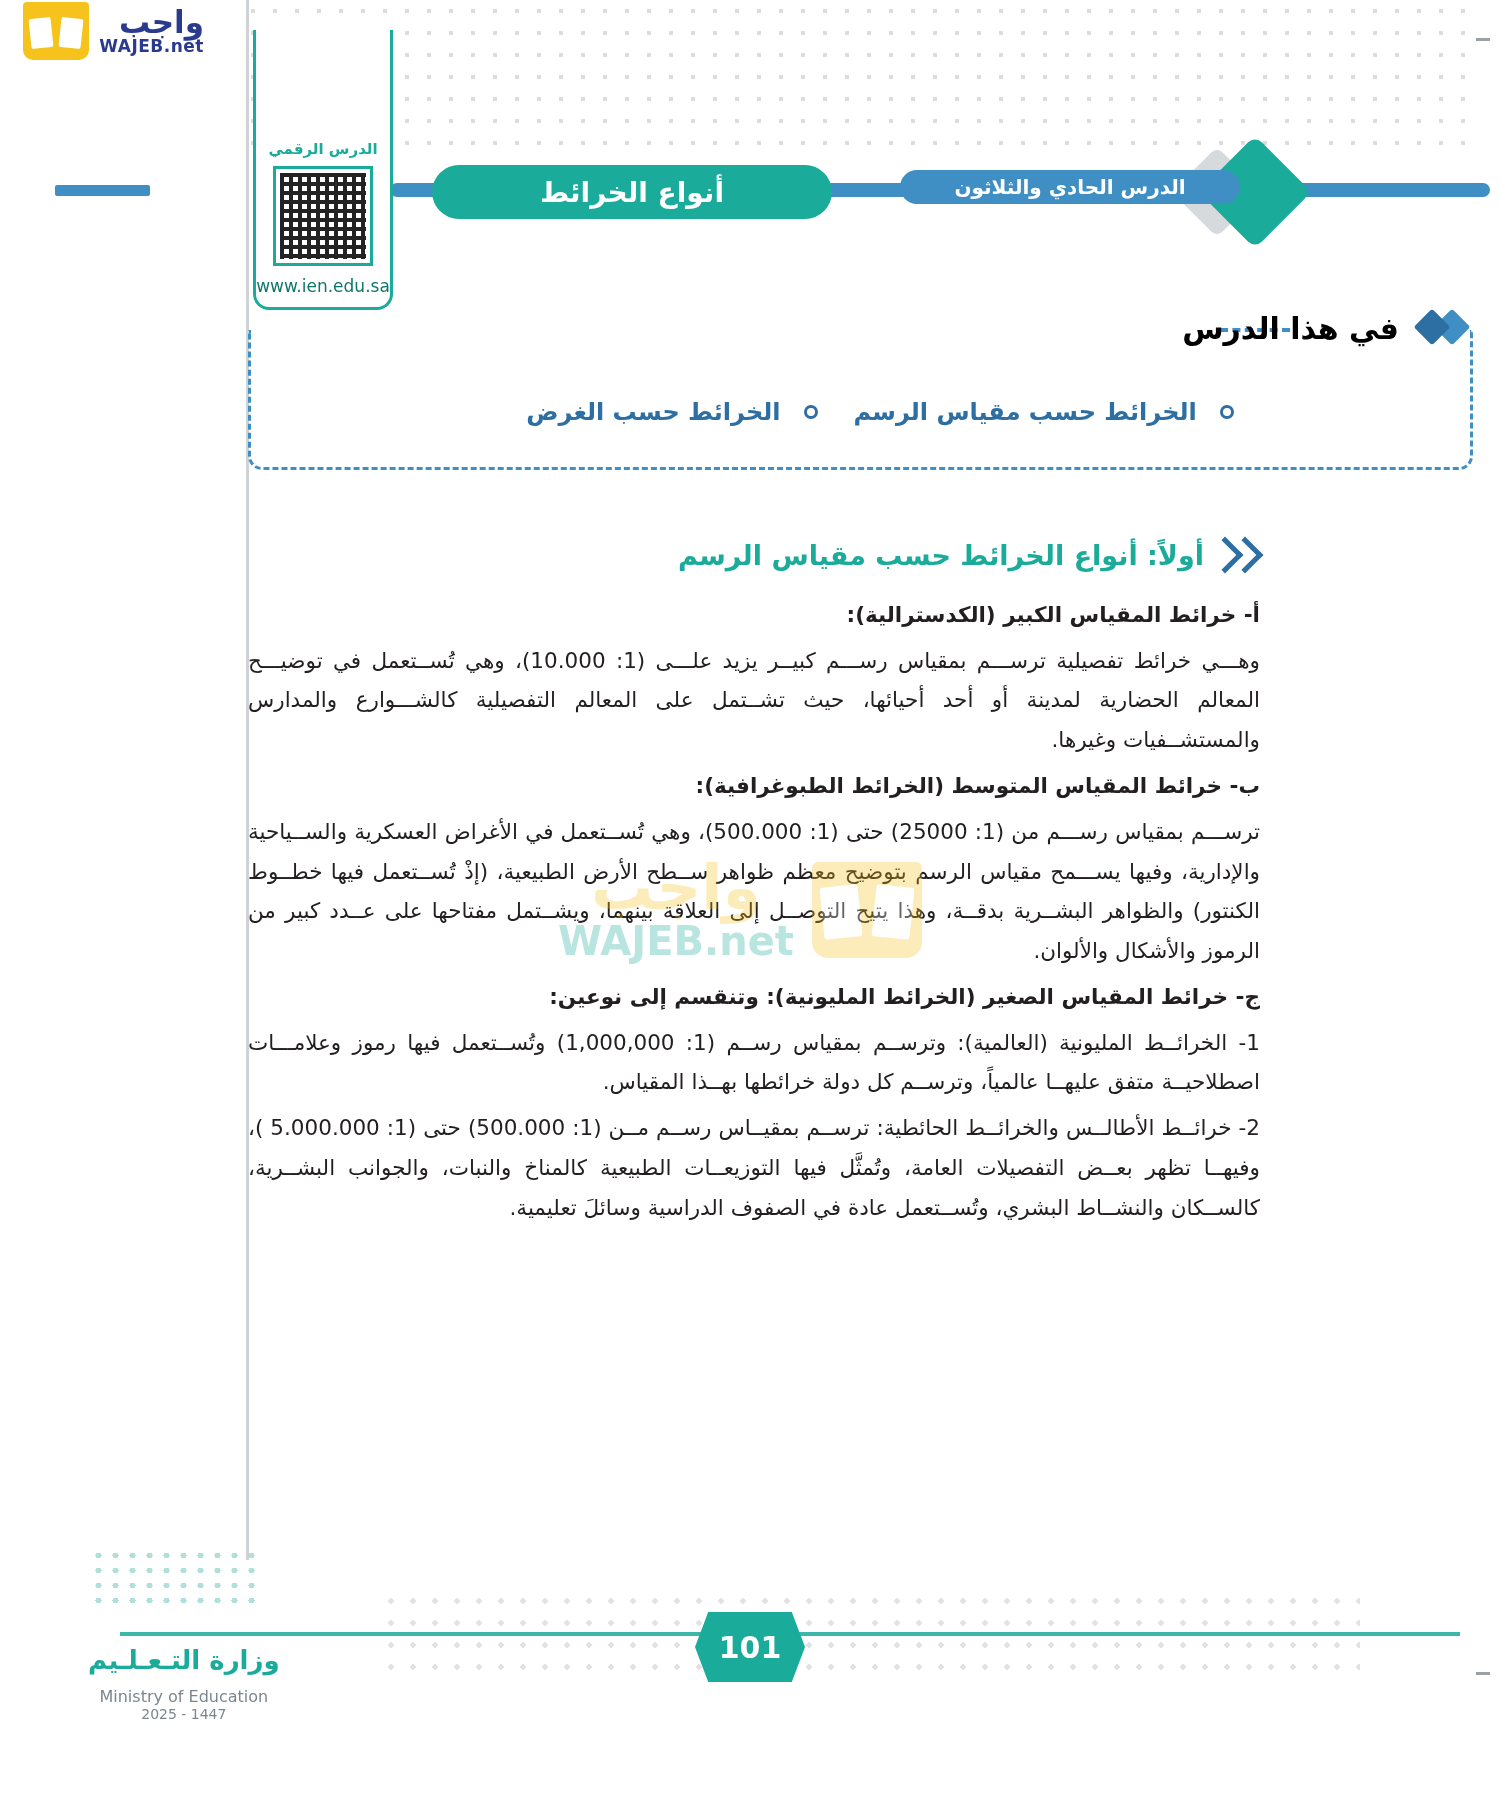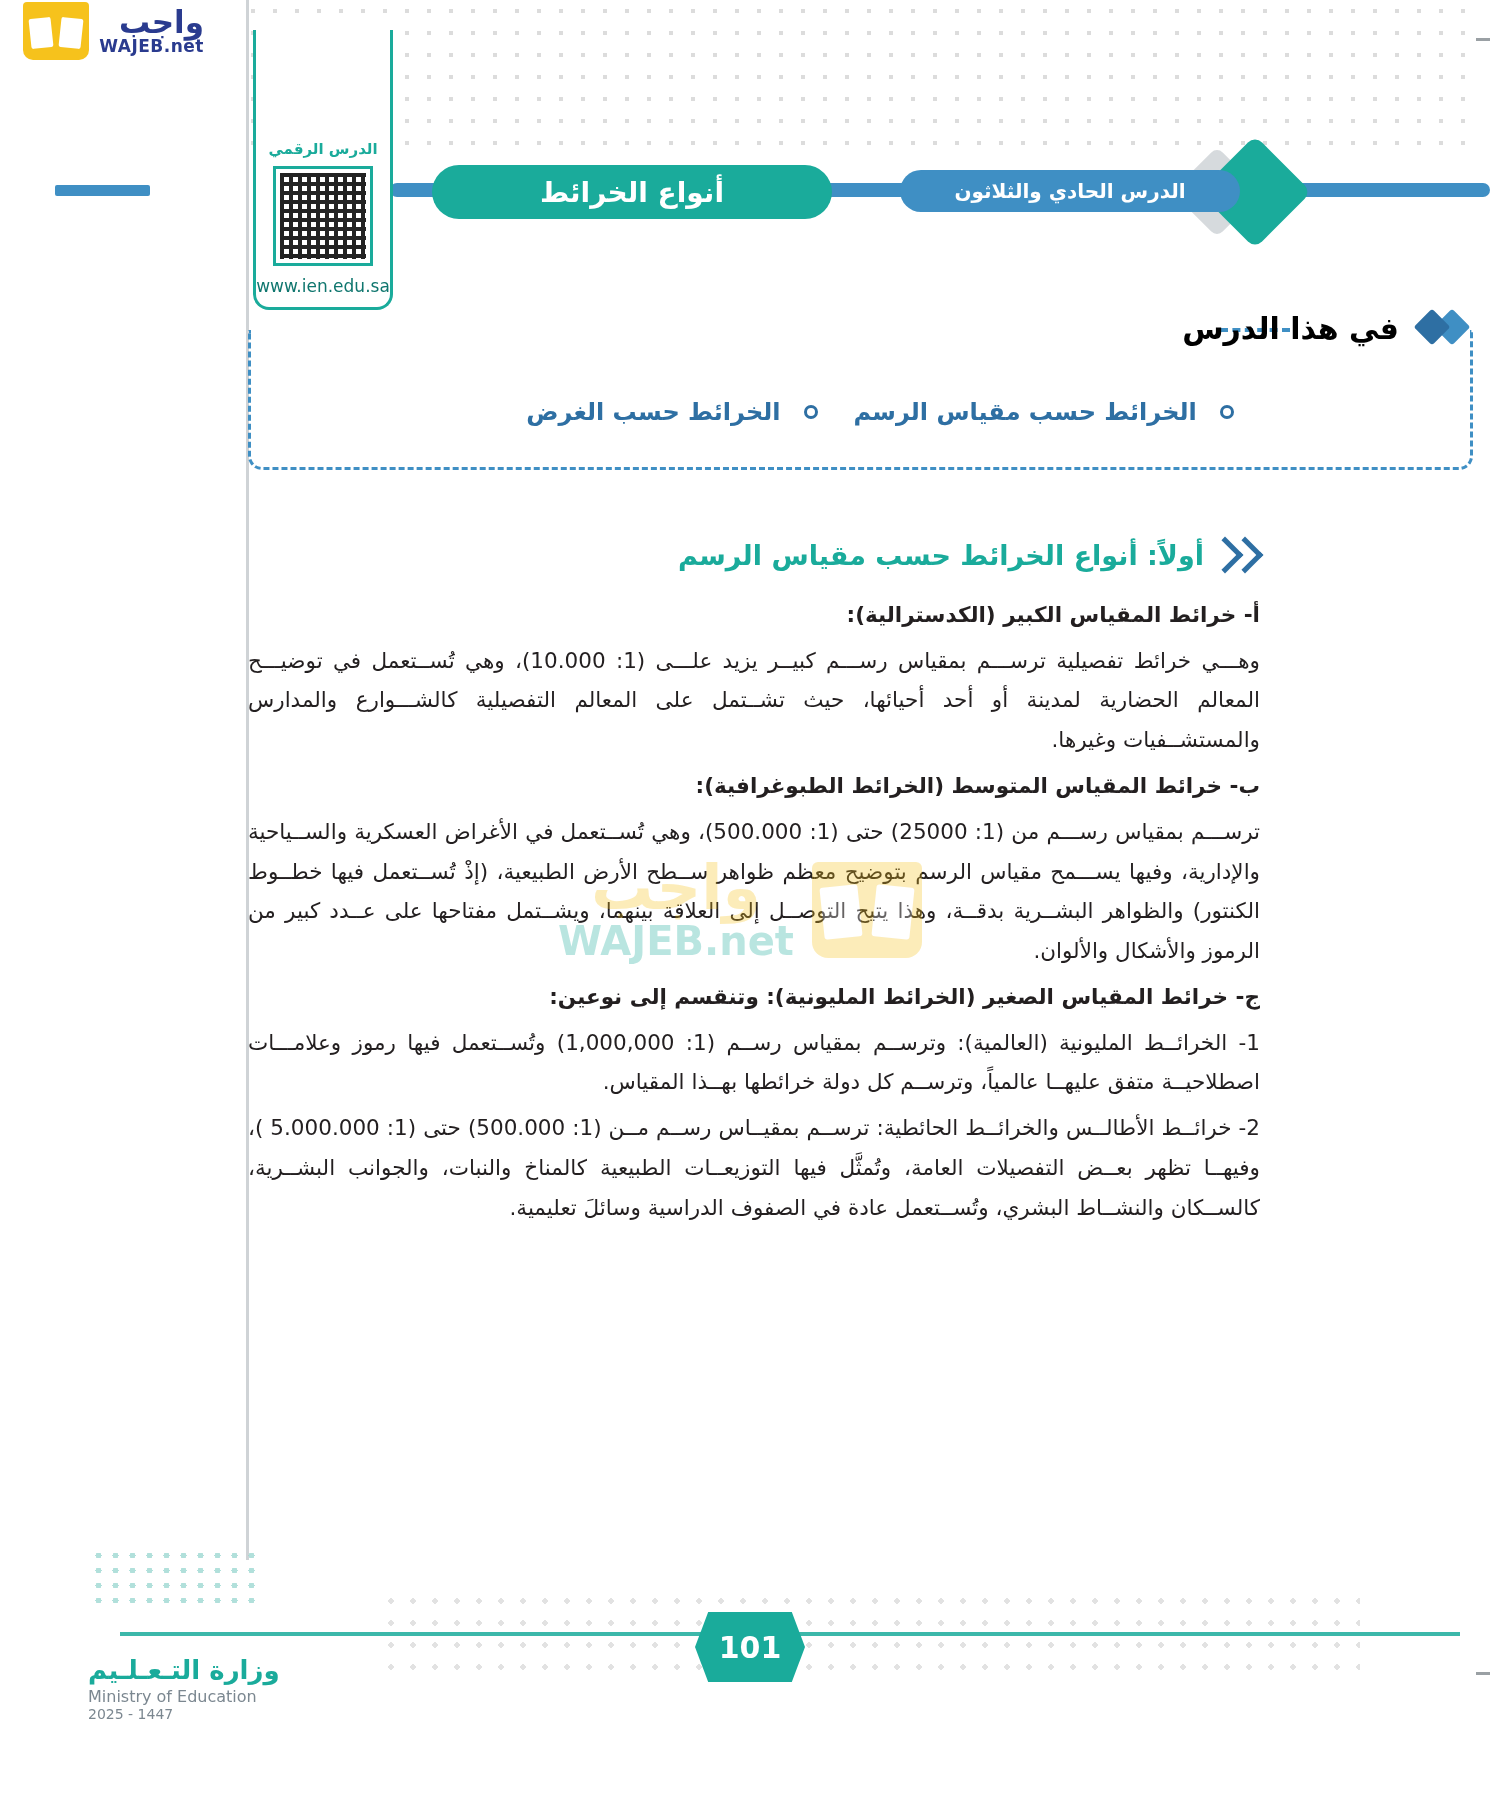--- a/index.html
+++ b/index.html
@@ -135,21 +135,21 @@
     width: 1100px;
     height: 14px;
     background: #3f8fc4;
     border-radius: 7px;
   }
   .lesson-pill-blue {
     position: absolute;
     top: 170px;
     left: 900px;
     width: 340px;
-    height: 42px;
+    height: 34px;
     background: #3f8fc4;
     border-radius: 21px;
     display: flex;
     align-items: center;
     justify-content: center;
     color: #ffffff;
     font-weight: bold;
     font-size: 20px;
   }
   .lesson-diamond-grey {
@@ -463,33 +463,33 @@
     color: #fff;
     font-size: 30px;
     font-weight: bold;
     clip-path: polygon(12% 0, 88% 0, 100% 50%, 88% 100%, 12% 100%, 0 50%);
     z-index: 4;
   }
   .moe {
     position: absolute;
     bottom: 78px;
     left: 88px;
-    text-align: left;
+    text-align: center;
     direction: rtl;
   }
   .moe-ar {
     color: #1aab9b;
     font-size: 26px;
     font-weight: bold;
     letter-spacing: 2px;
   }
   .moe-en {
     color: #7b8790;
     font-size: 16px;
-    margin-top: 2px;
+    margin-top: 12px;
     direction: ltr;
   }
   .moe-yr {
     color: #7b8790;
     font-size: 14px;
     direction: ltr;
   }
 </style>
 </head>
 <body>

